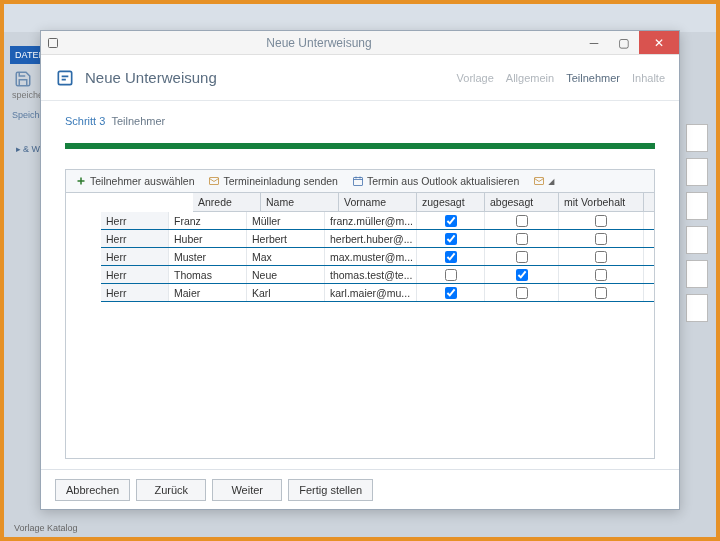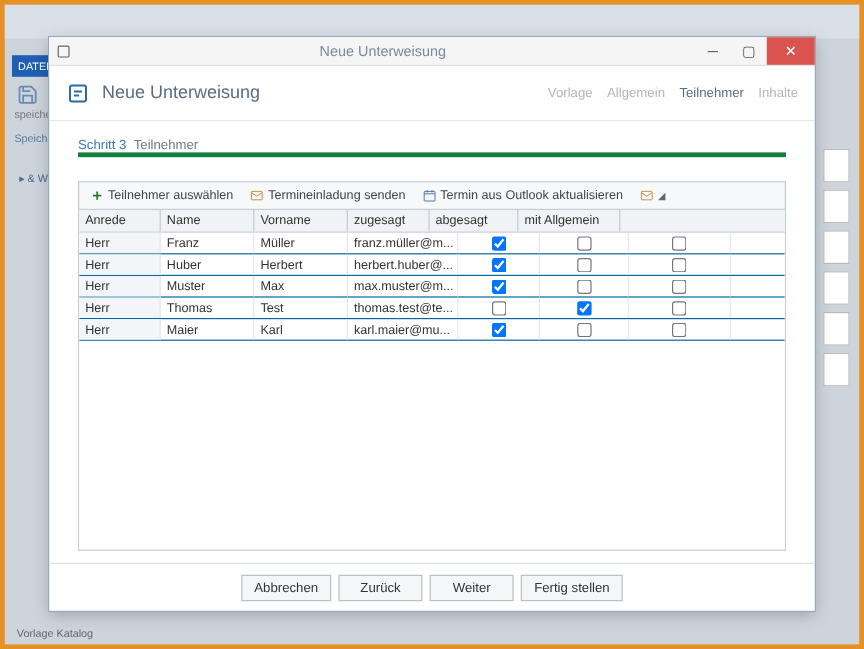--- a/index.html
+++ b/index.html
@@ -160,22 +160,22 @@
     .content {
       flex: 1;
       padding: 14px 24px 10px 24px;
       display: flex;
       flex-direction: column;
       overflow: hidden;
     }
     .step-label {
       font-size: 11px;
       color: #3a7ab8;
-      padding-bottom: 0;
-      border-bottom: 4px solid #15803d;
+      padding-bottom: 16px;
+      border-bottom: 6px solid #15803d;
       margin-bottom: 20px;
     }
     .step-label-part2 {
       color: #6a7a8a;
       margin-left: 3px;
     }
 
     .toolbar {
       border: 1px solid #c4ccd4;
       background: #f6f8fa;
@@ -202,20 +202,21 @@
       font-size: 8px;
     }
 
     .grid {
       border: 1px solid #c4ccd4;
       border-top: none;
       flex: 1;
       overflow: hidden;
       display: flex;
       flex-direction: column;
+      align-items: flex-end;
     }
     .grid-header {
       display: flex;
       background: #f0f2f5;
       border-bottom: 1px solid #c4ccd4;
     }
     .grid-header > div {
       border-right: 1px solid #c4ccd4;
       padding: 3px 5px;
       font-size: 10.5px;
@@ -259,21 +260,21 @@
       width: 12px; height: 12px;
       margin: auto;
     }
     .cell-chk { justify-content: center; }
 
     .footer {
       height: 40px;
       border-top: 1px solid #dde2e8;
       display: flex;
       align-items: center;
-      justify-content: center;
+      justify-content: flex-start;
       padding: 0 14px;
       gap: 6px;
     }
     .footer-btn {
       min-width: 70px;
       height: 22px;
       background: #f5f6f8;
       border: 1px solid #b8c0c8;
       font-size: 11px;
       color: #333;
@@ -375,21 +376,21 @@
         </div>
       </div>
 
     <div class="grid">
       <div class="grid-header">
         <div class="col-anrede">Anrede</div>
         <div class="col-name">Name</div>
         <div class="col-vorname">Vorname</div>
         <div class="col-zugesagt">zugesagt</div>
         <div class="col-abgesagt">abgesagt</div>
-        <div class="col-vorbehalt">mit Allgemein</div>
+        <div class="col-vorbehalt">mit Vorbehalt</div>
         <div class="col-scroll"></div>
       </div>
       <div class="grid-body" id="grid-body">
           <div class="grid-row">
             <div class="col-anrede cell-anrede">Herr</div>
             <div class="col-name">Franz</div>
             <div class="col-vorname">Müller</div>
             <div class="col-email">franz.müller@m...</div>
             <div class="col-zugesagt cell-chk">
               <input type="checkbox" class="chk" checked="" style="">
@@ -430,21 +431,21 @@
               <input type="checkbox" class="chk" style="">
             </div>
             <div class="col-vorbehalt cell-chk">
               <input type="checkbox" class="chk" style="">
             </div>
             <div class="col-scroll"></div>
           </div>
           <div class="grid-row">
             <div class="col-anrede cell-anrede">Herr</div>
             <div class="col-name">Thomas</div>
-            <div class="col-vorname">Test</div>
+            <div class="col-vorname">Neue</div>
             <div class="col-email">thomas.test@te...</div>
             <div class="col-zugesagt cell-chk">
               <input type="checkbox" class="chk" style="">
             </div>
             <div class="col-abgesagt cell-chk">
               <input type="checkbox" class="chk" checked="" style="">
             </div>
             <div class="col-vorbehalt cell-chk">
               <input type="checkbox" class="chk" style="">
             </div>

